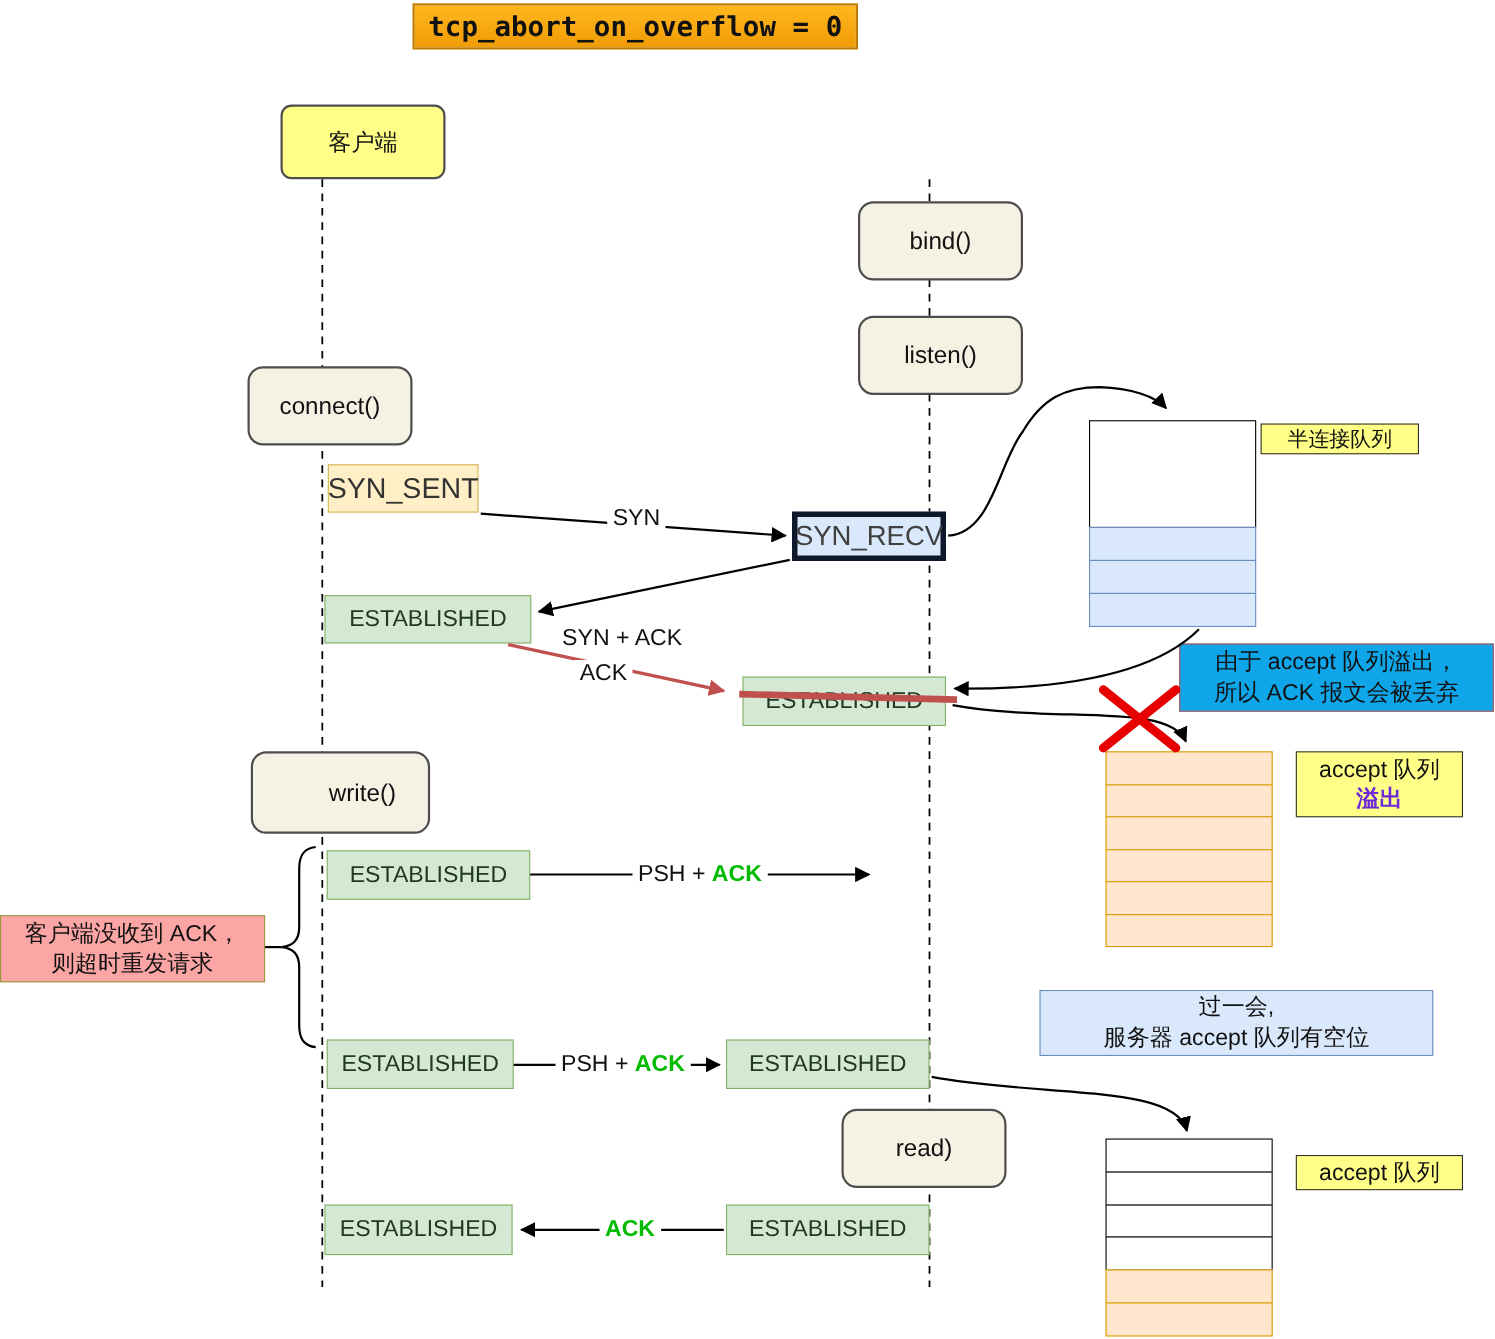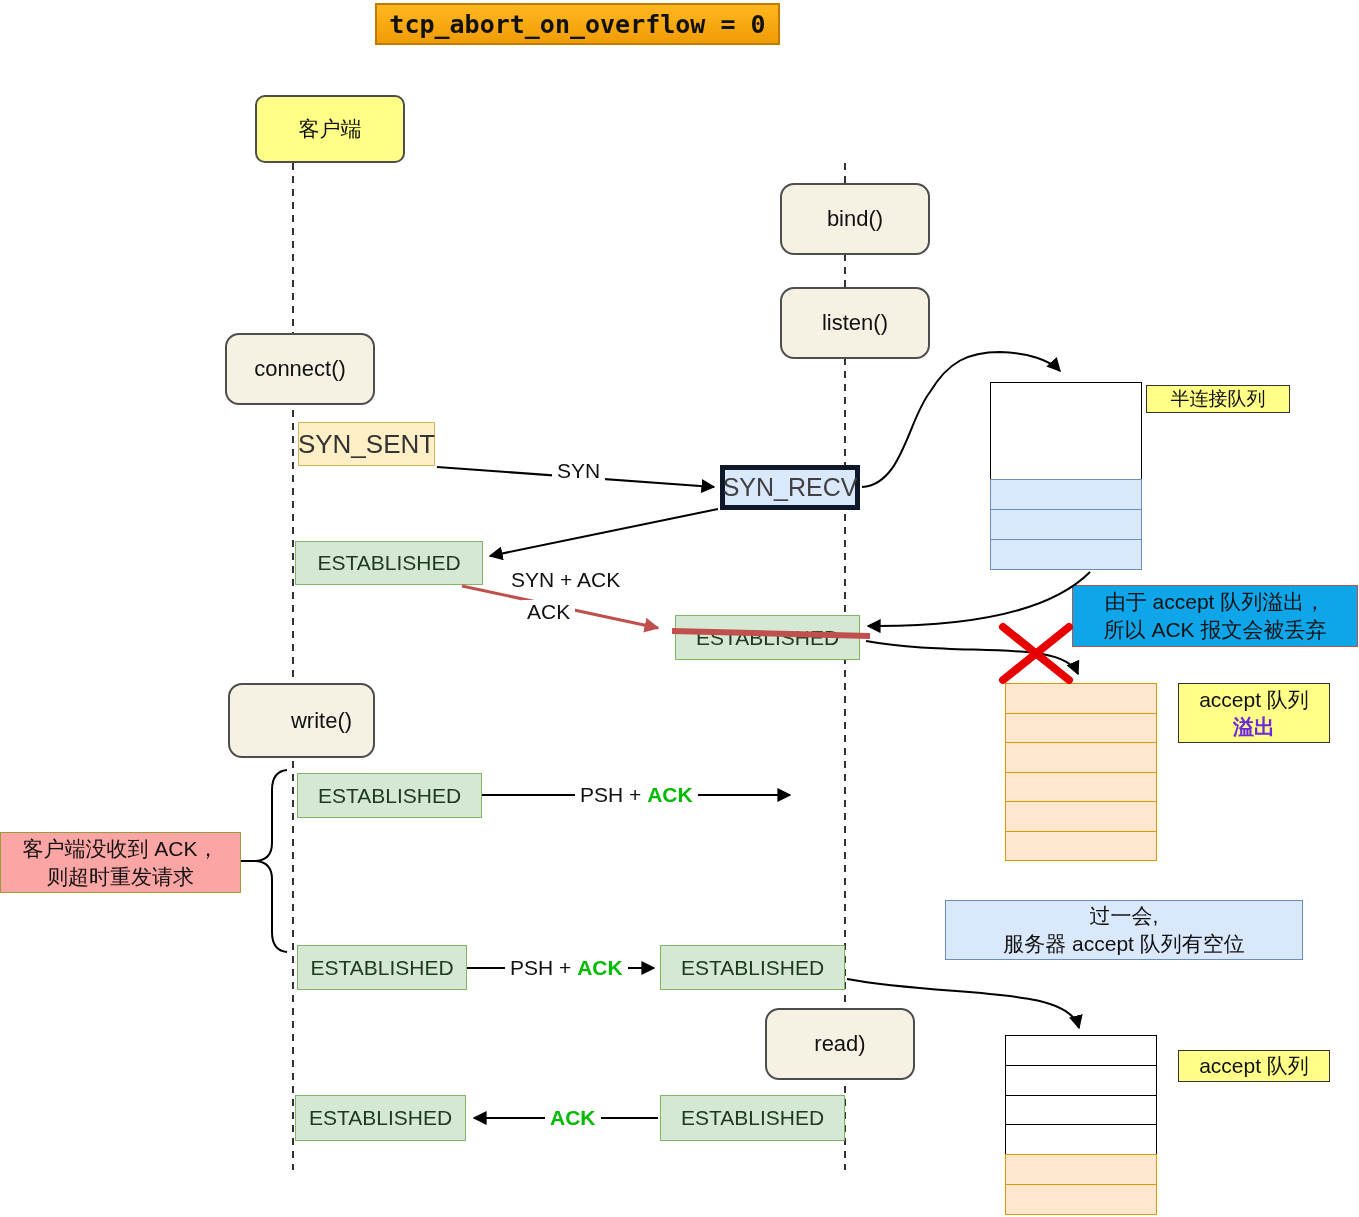--- a/index.html
+++ b/index.html
@@ -43,21 +43,21 @@
     <path d="M845,163 V1170" stroke="#000" stroke-width="1.6" stroke-dasharray="7 6" fill="none"></path>
   </svg>
 
   <div class="box title" style="left:375px;top:3px;width:405px;height:42px;">tcp_abort_on_overflow = 0</div>
 
   <div class="box actor" style="left:225px;top:95px;width:150px;height:68px;">客户端</div>
 
   <div class="box call" style="left:780px;top:183px;width:150px;height:72px;">bind()</div>
   <div class="box call" style="left:780px;top:287px;width:150px;height:72px;">listen()</div>
   <div class="box call" style="left:225px;top:333px;width:150px;height:72px;">connect()</div>
-  <div class="box call" style="left:228px;top:683px;width:147px;height:75px;padding-left:40px;">write()</div>
+  <div class="box call" style="left:228px;top:683px;width:163px;height:75px;padding-left:40px;">write()</div>
   <div class="box call" style="left:765px;top:1008px;width:150px;height:72px;">read)</div>
 
   <div class="box synsent" style="left:298px;top:422px;width:137px;height:44px;">SYN_SENT</div>
   <div class="box synrecv" style="left:720px;top:465px;width:140px;height:45px;">SYN_RECV</div>
 
   <div class="box est" style="left:295px;top:541px;width:188px;height:44px;">ESTABLISHED</div>
   <div class="box est" style="left:675px;top:615px;width:185px;height:45px;">ESTABLISHED</div>
   <div class="box est" style="left:297px;top:773px;width:185px;height:45px;">ESTABLISHED</div>
   <div class="box est" style="left:297px;top:945px;width:170px;height:45px;">ESTABLISHED</div>
   <div class="box est" style="left:660px;top:945px;width:185px;height:45px;">ESTABLISHED</div>

